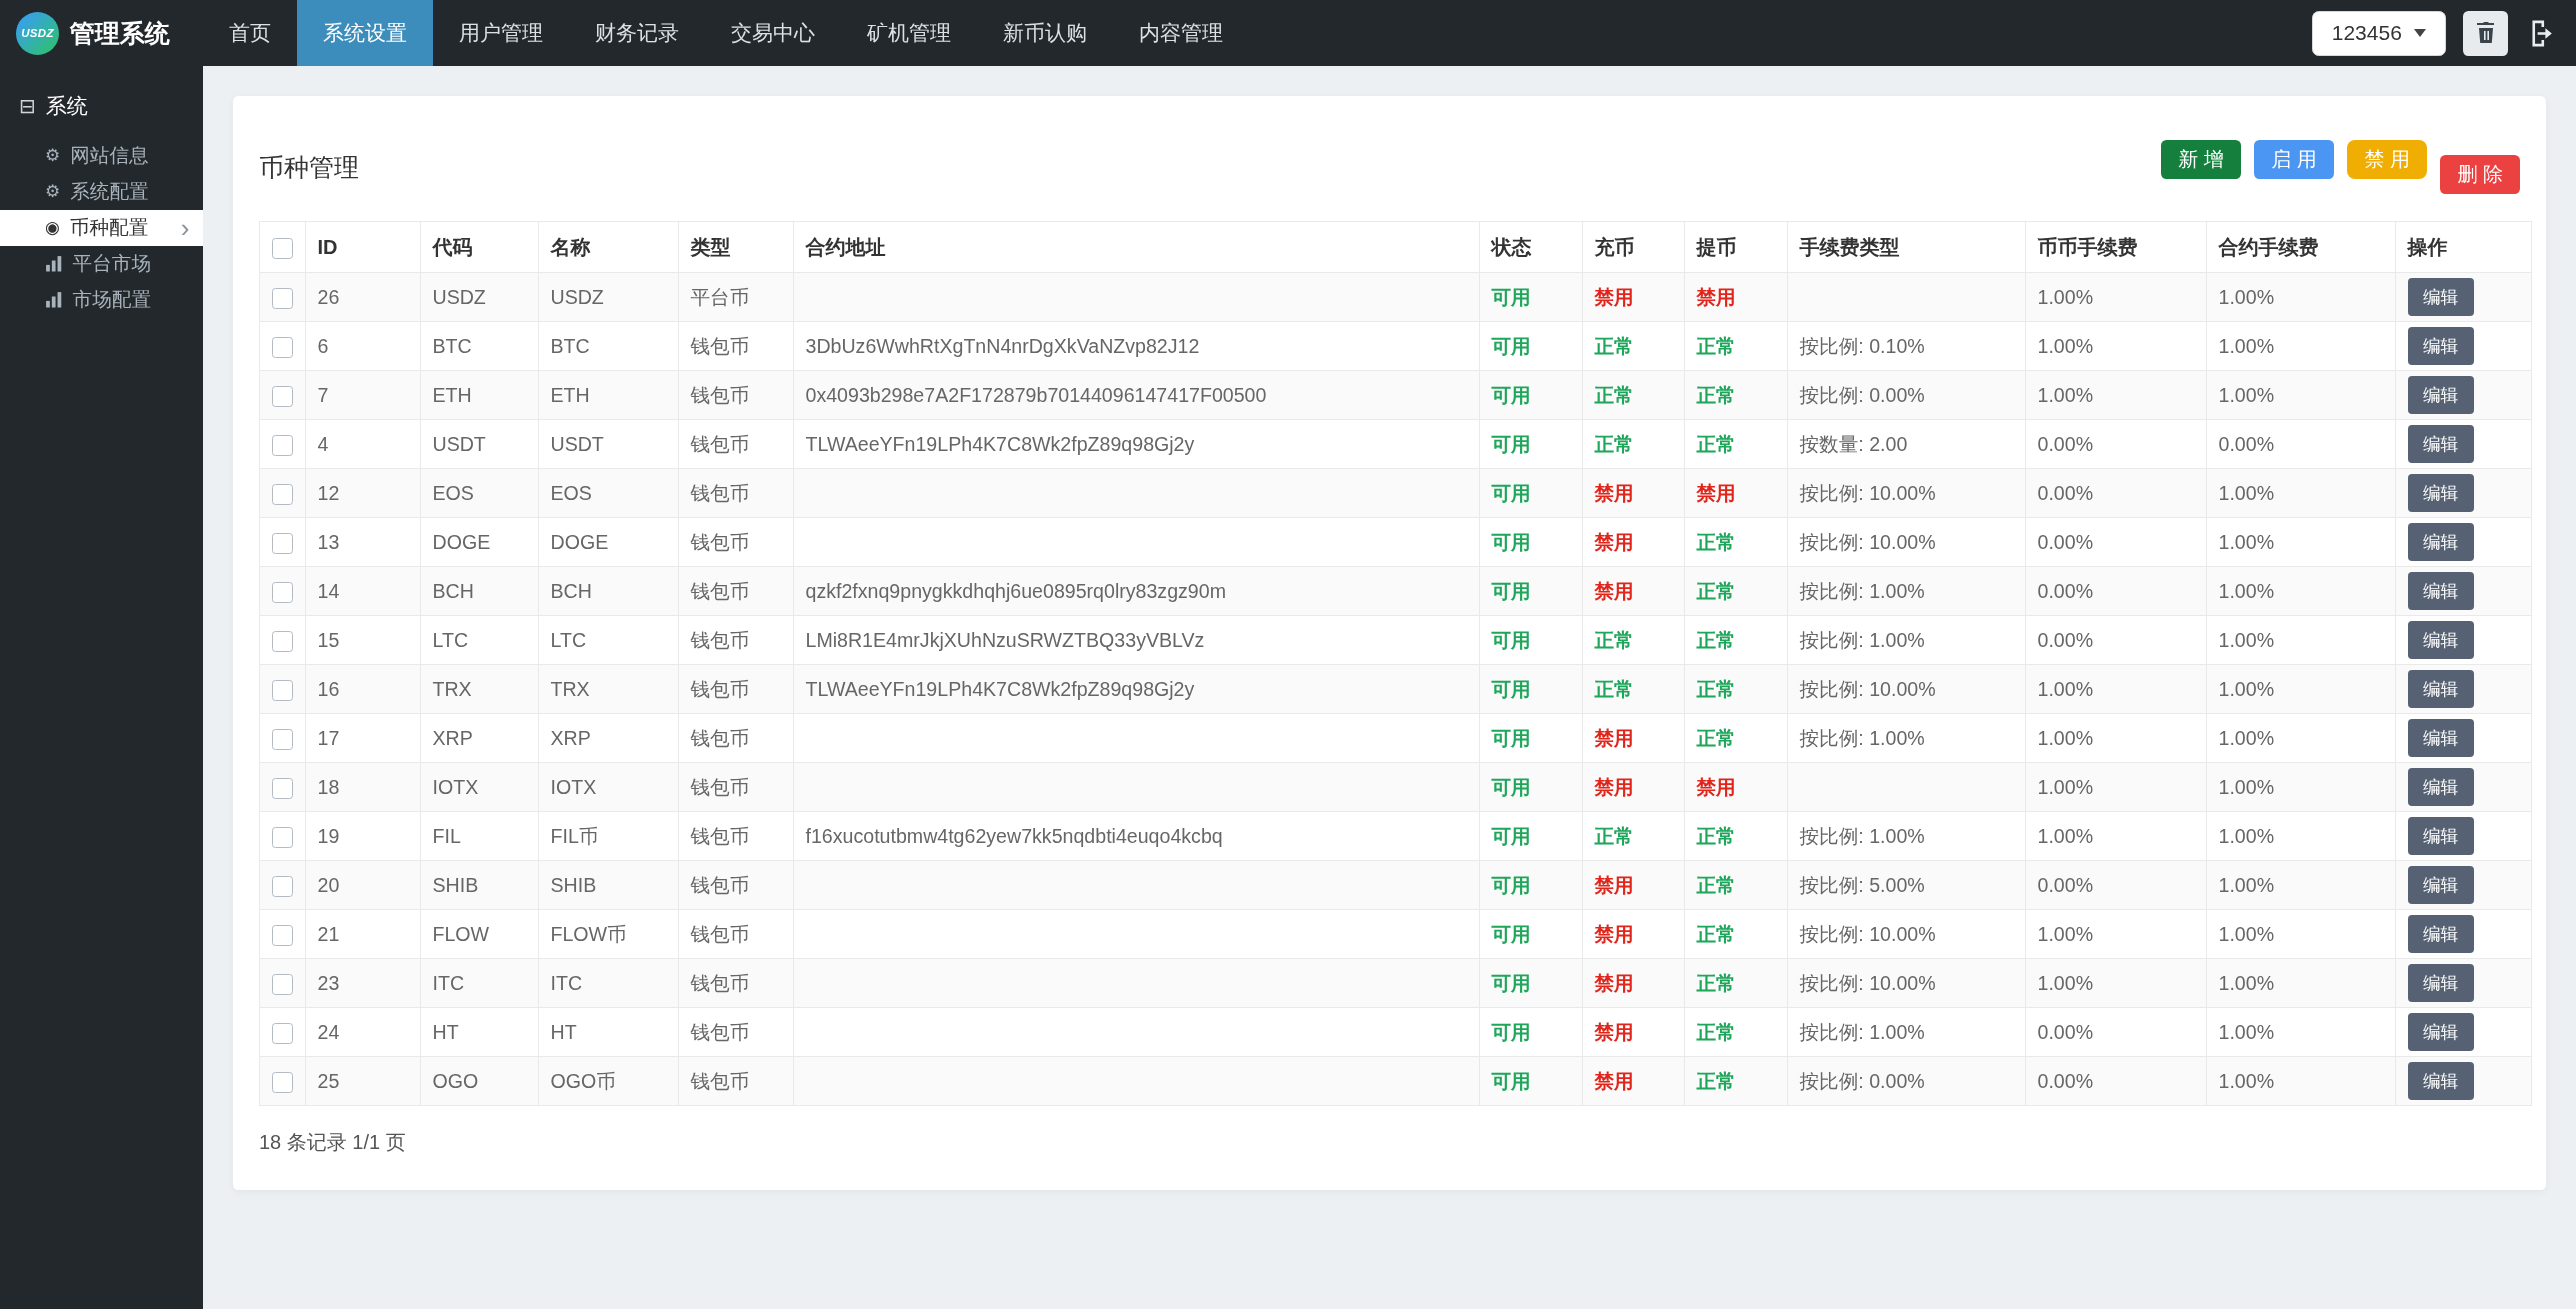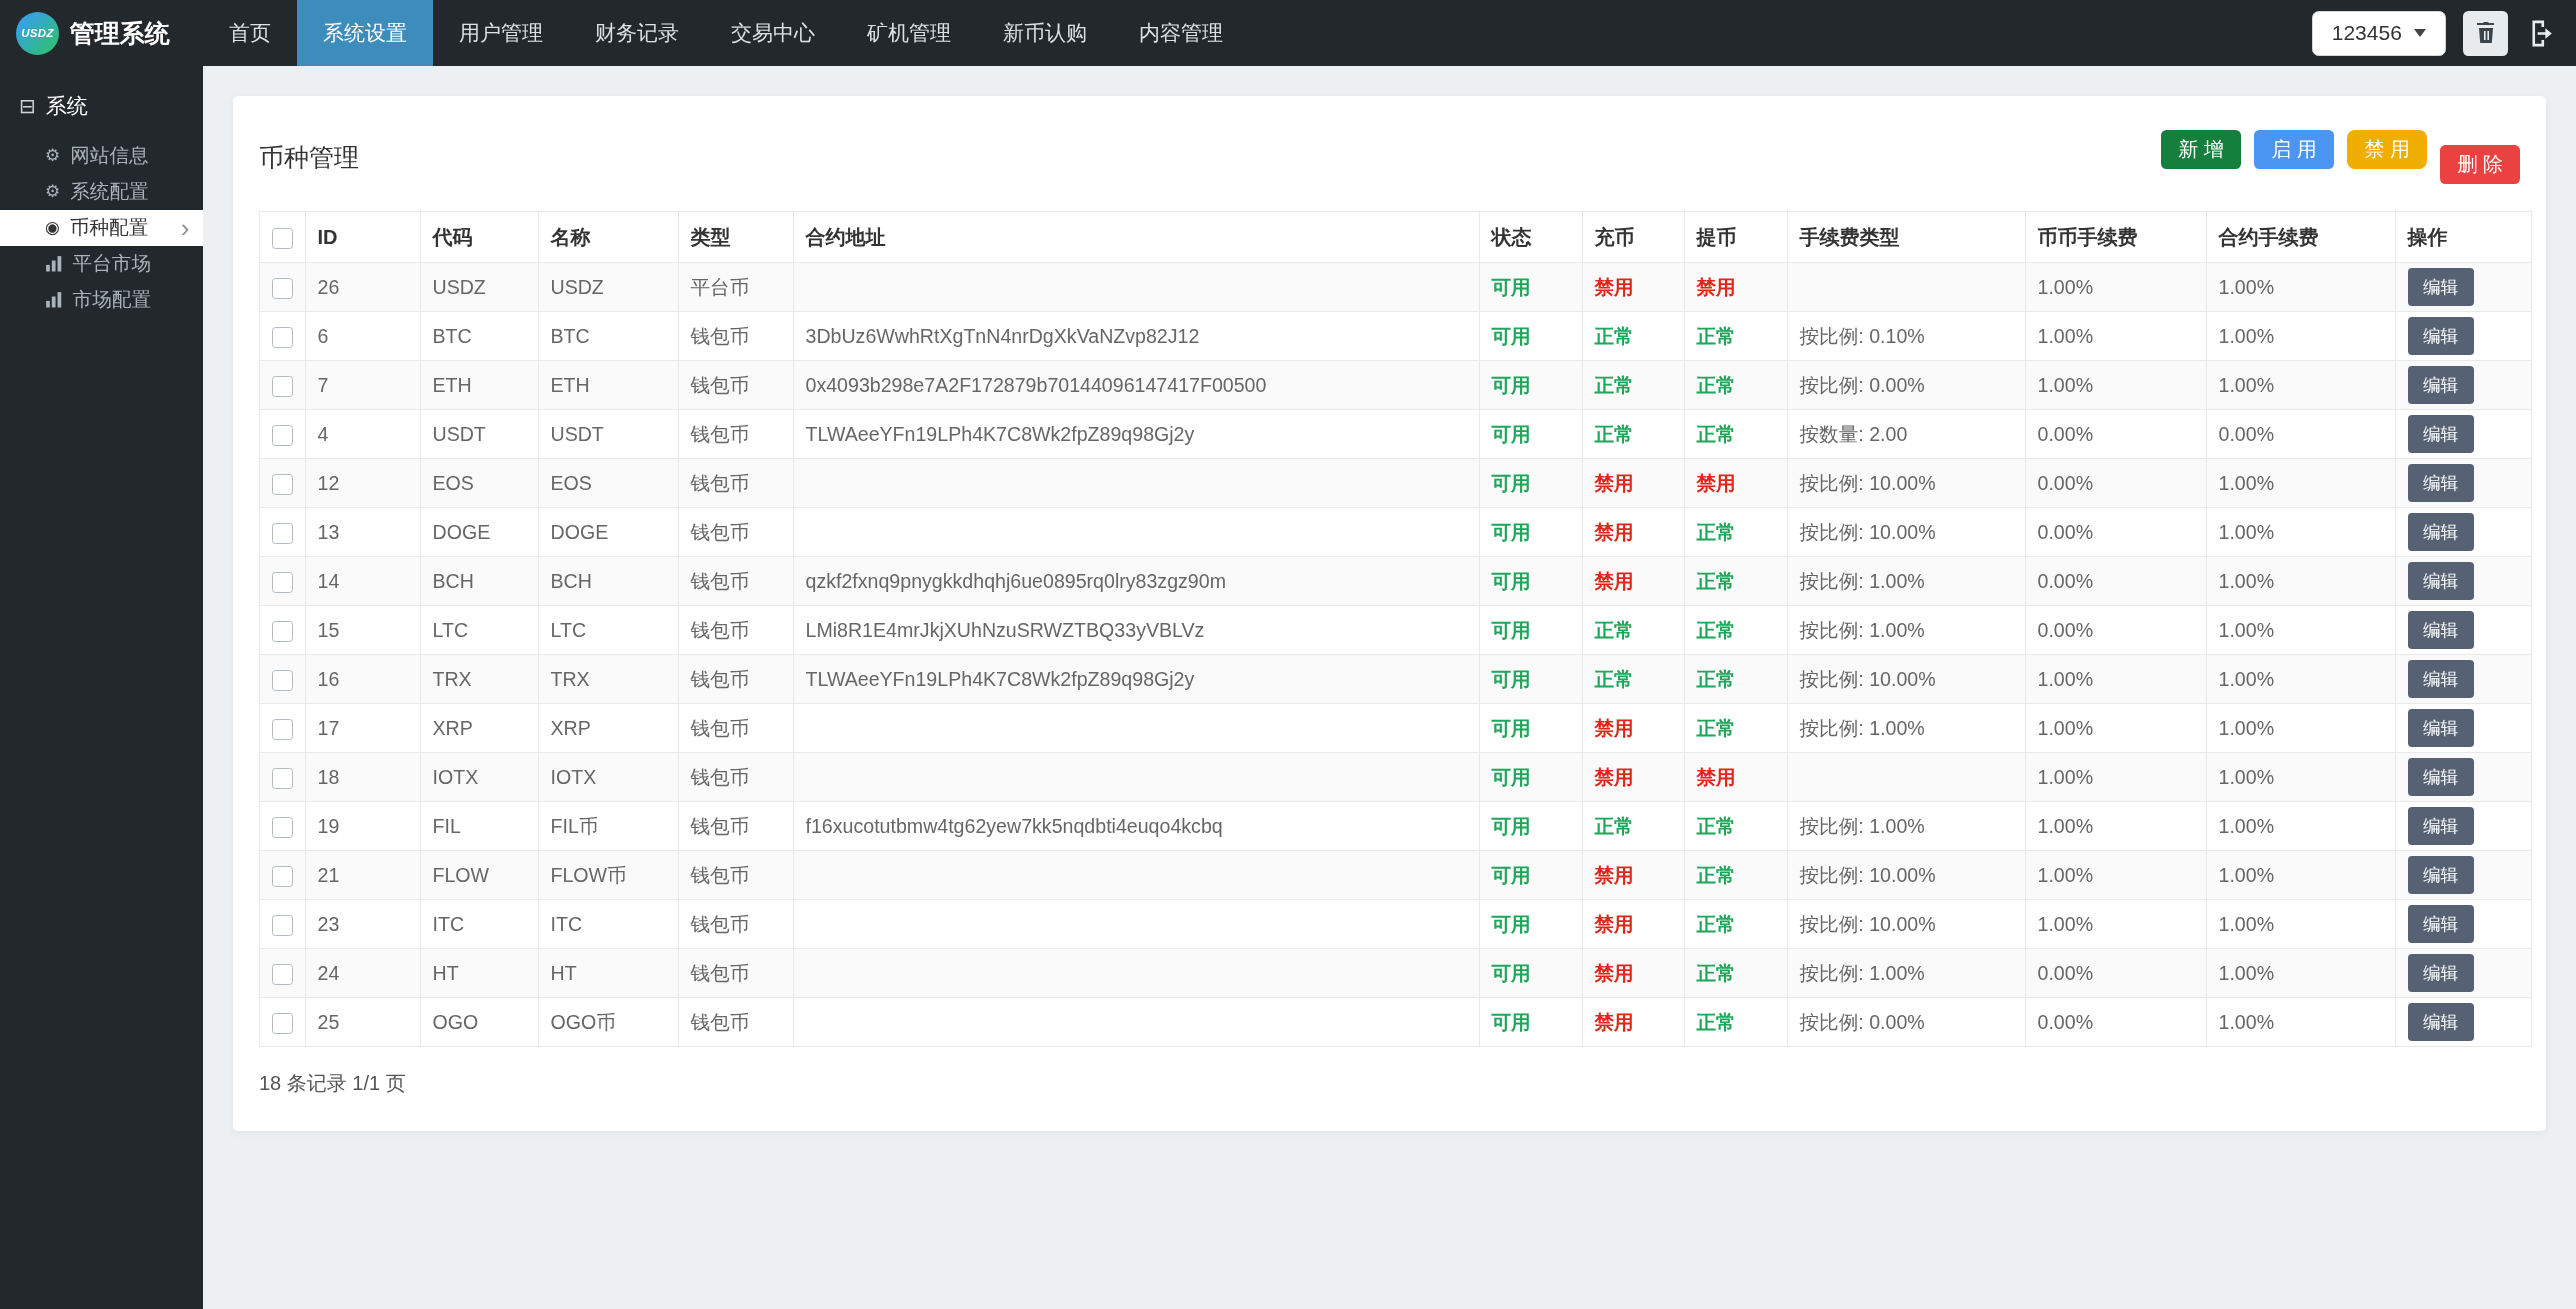--- a/index.html
+++ b/index.html
@@ -51,21 +51,21 @@
     font-size:19.6px; color:#a9b3bb; cursor:pointer;
   }
   .side-item.active { background:#ffffff; color:#333; }
   .side-icon { font-size:17px; display:flex; align-items:center; line-height:1; }
   .side-icon svg { width:17.6px; height:17.6px; fill:currentColor; }
   .side-item .chev { display:none; }
   .side-item.active .chev { display:block; margin-left:auto; margin-right:13.5px; color:#8a9197; font-size:26px; line-height:1; }
 
   
   .main { position:absolute; left:203px; top:66px; right:0; bottom:0; background:#edf0f3; padding:30px; overflow:hidden; }
-  .card { background:#fff; border-radius:5.4px; box-shadow:0 2px 8px rgba(0,0,0,.05); padding:34px 26px 34px; }
+  .card { background:#fff; border-radius:5.4px; box-shadow:0 2px 8px rgba(0,0,0,.05); padding:44px 26px 34px; }
   .card-head { display:flex; align-items:center; }
   .page-title { font-size:25px; color:#333; font-weight:500; }
   .actions { margin-left:auto; display:flex; gap:13.5px; }
   .action-btn {
     height:39px; padding:0 17px; border:none; border-radius:5.4px; color:#fff;
     font-size:20px; cursor:pointer; font-family:inherit;
   }
 
   
   table { width:100%; border-collapse:collapse; table-layout:fixed; margin-top:27px; }
@@ -412,20 +412,35 @@
     <td class="stat" style="color: rgb(30, 166, 90);">可用</td>
     <td class="stat" style="color: rgb(30, 166, 90);">正常</td>
     <td class="stat" style="color: rgb(30, 166, 90);">正常</td>
     <td>按比例: 1.00%</td>
     <td>1.00%</td>
     <td>1.00%</td>
     <td><button class="edit-btn">编辑</button></td>
   </tr>
           <tr>
     <td class="c-check"><input type="checkbox" style=""></td>
+    <td>20</td>
+    <td>SHIB</td>
+    <td>SHIB</td>
+    <td>钱包币</td>
+    <td></td>
+    <td class="stat" style="color: rgb(30, 166, 90);">可用</td>
+    <td class="stat" style="color: rgb(225, 37, 27);">禁用</td>
+    <td class="stat" style="color: rgb(30, 166, 90);">正常</td>
+    <td>按比例: 5.00%</td>
+    <td>0.00%</td>
+    <td>1.00%</td>
+    <td><button class="edit-btn">编辑</button></td>
+  </tr>
+          <tr>
+    <td class="c-check"><input type="checkbox" style=""></td>
     <td>21</td>
     <td>FLOW</td>
     <td>FLOW币</td>
     <td>钱包币</td>
     <td></td>
     <td class="stat" style="color: rgb(30, 166, 90);">可用</td>
     <td class="stat" style="color: rgb(225, 37, 27);">禁用</td>
     <td class="stat" style="color: rgb(30, 166, 90);">正常</td>
     <td>按比例: 10.00%</td>
     <td>1.00%</td>

